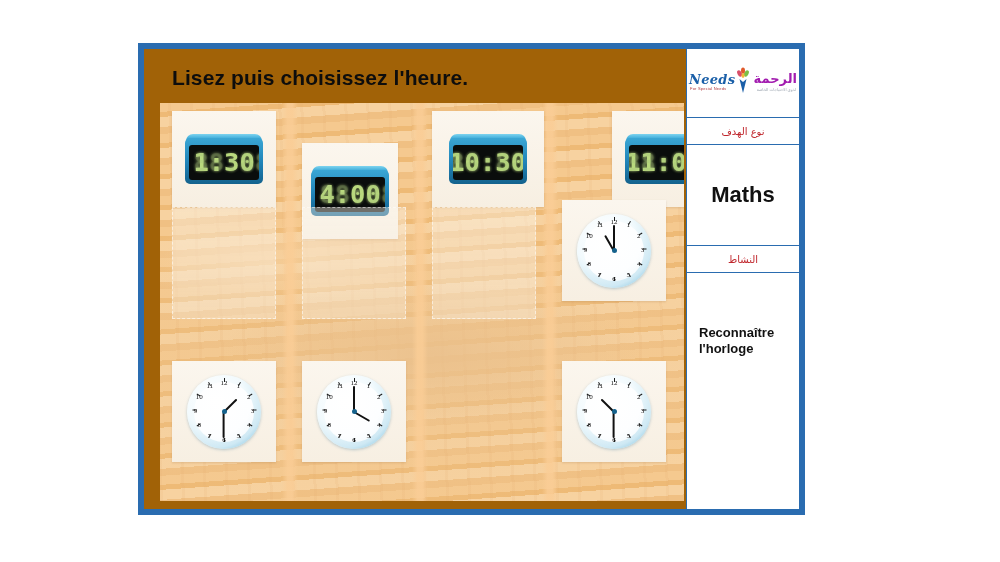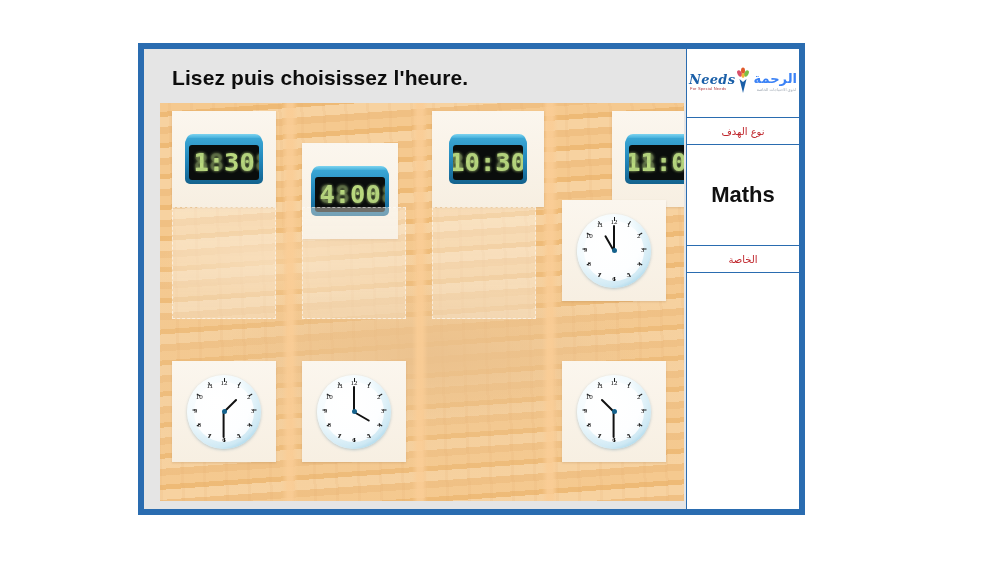--- a/index.html
+++ b/index.html
@@ -17,21 +17,21 @@
     width:667px; height:472px;
     border:6px solid #2a6cb0;
     background:#ffffff;
     box-sizing:border-box;
     display:flex;
   }
   .left-pane{
     position:relative;
     width:545px;
     height:100%;
-    background:#e5e5e5;
+    background:#a16207;
     box-sizing:border-box;
   }
   .title-bar{
     position:absolute; left:28px; top:17px;
     font-size:21px; font-weight:bold; color:#0d0d0d;
     letter-spacing:.1px; white-space:nowrap;
   }
 
   
   .board{
@@ -197,21 +197,21 @@
     letter-spacing:.3px;
   }
   .logo .lat-sub{
     position:absolute; left:3px; top:20px;
     font-size:4px; color:#b0373c; letter-spacing:.2px;
     white-space:nowrap;
   }
   .logo .ar{
     position:absolute; right:2px; top:5px;
     font-family:"DejaVu Sans", sans-serif;
-    font-size:13px; font-weight:bold; color:#3b82f6;
+    font-size:13px; font-weight:bold; color:#a21caf;
     direction:rtl;
   }
   .logo .ar-sub{
     position:absolute; right:3px; top:21px;
     font-size:4px; color:#9aa3ae; letter-spacing:.2px;
     direction:rtl; white-space:nowrap;
   }
   .logo .mark{ position:absolute; left:50%; top:0; margin-left:-9px; width:18px; height:28px; }
 </style>
 </head>
@@ -435,20 +435,23 @@
         <span>نوع الهدف</span>
       </div>
       <div class="side-div"></div>
 
       <div class="side-sec sec-subject">
         <span>Maths</span>
       </div>
 
       <div class="side-div"></div>
       <div class="side-sec sec-label">
-        <span>الخاصة</span>
+        <span>النشاط</span>
       </div>
       <div class="side-div"></div>
 
+      <div class="side-sec sec-goal">
+        <span>Reconnaître l'horloge</span>
+      </div>
 
     </div>
   </div>
 </div>
 
 </body></html>

